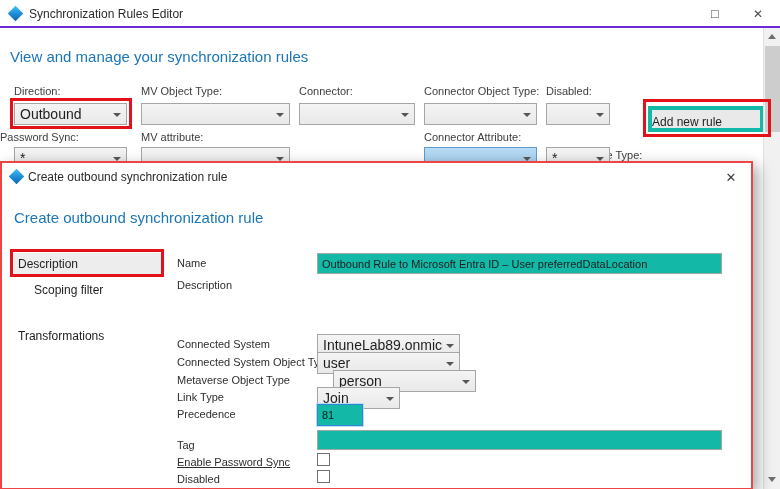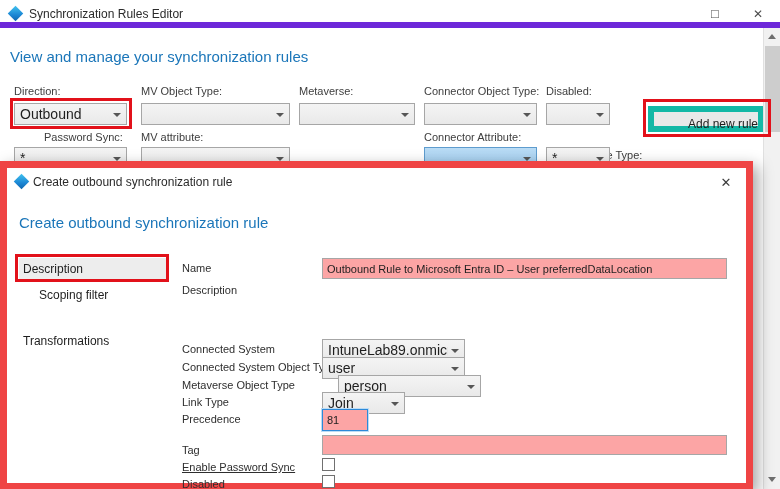--- a/index.html
+++ b/index.html
@@ -1,77 +1,77 @@
 <!DOCTYPE html>
 <html><head>
 <meta charset="utf-8">
 <style>
   * { margin:0; padding:0; box-sizing:border-box; }
   html,body { background:#d8d8d8; }
   body { font-family:"Liberation Sans", sans-serif; }
   .screen { position:relative; width:780px; height:489px; background:#fff; overflow:hidden; outline:1px solid #b5b5b5; }
 
   
-  .titlebar { position:absolute; left:0; top:0; width:780px; height:28px; background:#fff; border-bottom:6px solid #6d28d9; }
+  .titlebar { position:absolute; left:0; top:0; width:780px; height:28px; background:#fff; border-bottom:2px solid #6d28d9; }
   .diamond-icon { position:absolute; width:11px; height:11px; background:linear-gradient(135deg,#41c2ef 0%,#1b86d4 60%,#1166ad 100%); transform:rotate(45deg); }
   .app-title { position:absolute; left:29px; top:7px; font-size:12px; color:#2b2b2b; white-space:nowrap; }
   .win-btn { position:absolute; top:0; height:28px; text-align:center; line-height:28px; color:#4d4d4d; font-size:12px; cursor:default; }
 
   
   .blue-heading { position:absolute; font-size:15px; color:#1b76b9; white-space:nowrap; font-weight:400; }
 
   
   .flt-label { position:absolute; font-size:11px; color:#3d3d3d; white-space:nowrap; }
   .dd { position:absolute; height:22px; border:1px solid #a6a6a6; background:linear-gradient(#f4f4f4,#e9e9e9); font-size:14px; color:#1e1e1e; }
   .dd-val { display:block; line-height:20px; padding-left:5px; margin-right:16px; overflow:hidden; white-space:nowrap; }
   .dd-arrow { position:absolute; right:5px; top:9px; width:0; height:0; border-left:4px solid transparent; border-right:4px solid transparent; border-top:4px solid #565656; }
   .dd.focus-blue { background:linear-gradient(#badcf5,#9fccee); border-color:#5e9cce; }
-  .btn { position:absolute; border:6px solid #14b8a6; background:#e9e9e9; font-size:12px; color:#1e1e1e; text-align:right; cursor:default; }
+  .btn { position:absolute; border:4px solid #14b8a6; background:#e9e9e9; font-size:12px; color:#1e1e1e; text-align:left; cursor:default; }
 
   
   .redbox { position:absolute; border:3px solid #e2111a; background:transparent; pointer-events:none; }
 
   
   .scrollbar { position:absolute; right:0; top:28px; width:17px; height:461px; background:#f1f1f1; border-left:1px solid #e0e0e0; }
   .sb-btn { position:absolute; left:0; width:17px; height:17px; background:#f1f1f1; }
   .tri-up { position:absolute; left:4px; top:6px; width:0; height:0; border-left:4px solid transparent; border-right:4px solid transparent; border-bottom:5px solid #6e6e6e; }
   .tri-down { position:absolute; left:4px; top:6px; width:0; height:0; border-left:4px solid transparent; border-right:4px solid transparent; border-top:5px solid #6e6e6e; }
   .sb-thumb { position:absolute; left:1px; top:18px; width:15px; height:86px; background:#cdcdcd; }
 
   
-  .dialog { position:absolute; left:0; top:161px; width:753px; height:329px; background:#fff; border:7px solid #ef4444; box-shadow:5px 5px 14px rgba(0,0,0,0.35); }
+  .dialog { position:absolute; left:0; top:161px; width:753px; height:329px; background:#fff; border:2px solid #ef4444; box-shadow:5px 5px 14px rgba(0,0,0,0.35); }
   .dlg-title { position:absolute; left:26px; top:7px; font-size:12px; color:#2b2b2b; white-space:nowrap; }
   .dlg-close { position:absolute; right:10px; top:5px; width:20px; height:20px; text-align:center; line-height:20px; font-size:13px; color:#3c3c3c; cursor:default; }
 
   .nav-item { position:absolute; left:12px; width:150px; height:22px; font-size:12px; color:#1e1e1e; line-height:22px; padding-left:4px; cursor:default; }
   .nav-item.selected { background:#ededed; }
 
   .frm-label { position:absolute; left:175px; font-size:11px; color:#2e2e2e; white-space:nowrap; }
-  .txt { position:absolute; border:1px solid #a6a6a6; background:#fca5a5; font-family:"Liberation Sans",sans-serif; font-size:11px; color:#1e1e1e; padding:2px 4px; }
+  .txt { position:absolute; border:1px solid #a6a6a6; background:#14b8a6; font-family:"Liberation Sans",sans-serif; font-size:11px; color:#1e1e1e; padding:2px 4px; }
   .txt.focused { border:1px solid #2d89d8; box-shadow:0 0 0 1px #bcdcf5; }
   textarea.txt { resize:none; line-height:13px; }
   .chk { position:absolute; width:13px; height:13px; border:1px solid #707070; background:#fff; }
 </style>
 </head>
 <body>
 
 <div class="screen">
 
   <div class="titlebar">
     <span class="diamond-icon" style="left:10px; top:8px;"></span>
     <span class="app-title">Synchronization Rules Editor</span>
     <span class="win-btn" style="left:696px; width:38px; font-size:13px;">□</span>
     <span class="win-btn" style="left:736px; width:44px;">✕</span>
   </div>
 
   <div class="blue-heading" style="left:10px; top:48px;">View and manage your synchronization rules</div>
 
   <span class="flt-label" style="left:14px;  top:85px;">Direction:</span>
   <span class="flt-label" style="left:141px; top:85px;">MV Object Type:</span>
-  <span class="flt-label" style="left:299px; top:85px;">Metaverse:</span>
+  <span class="flt-label" style="left:299px; top:85px;">Connector:</span>
   <span class="flt-label" style="left:424px; top:85px;">Connector Object Type:</span>
   <span class="flt-label" style="left:546px; top:85px;">Disabled:</span>
 
   <div class="dd" style="left:14px; top:103px; width:113px;">
     <span class="dd-val">Outbound</span>
     <span class="dd-arrow"></span>
   </div>
   <div class="dd" style="left:141px; top:103px; width:149px;">
     <span class="dd-val"></span>
     <span class="dd-arrow"></span>
@@ -84,21 +84,21 @@
     <span class="dd-val"></span>
     <span class="dd-arrow"></span>
   </div>
   <div class="dd" style="left:546px; top:103px; width:64px;">
     <span class="dd-val"></span>
     <span class="dd-arrow"></span>
   </div>
 
   <div class="btn" style="left:648px; top:106px; width:116px; height:26px; line-height:24px;">Add new rule</div>
 
-  <span class="flt-label" style="left:14px;  top:131px;padding-left:30px;">Password Sync:</span>
+  <span class="flt-label" style="left:0;  top:131px;">Password Sync:</span>
   <span class="flt-label" style="left:141px; top:131px;">MV attribute:</span>
   <span class="flt-label" style="left:424px; top:131px;">Connector Attribute:</span>
   <span class="flt-label" style="left:546px; top:149px;padding-left:44px;">Rule Type:</span>
 
   <div class="dd" style="left:14px; top:147px; width:113px;">
     <span class="dd-val">*</span>
     <span class="dd-arrow"></span>
   </div>
   <div class="dd" style="left:141px; top:147px; width:149px;">
     <span class="dd-val"></span>

